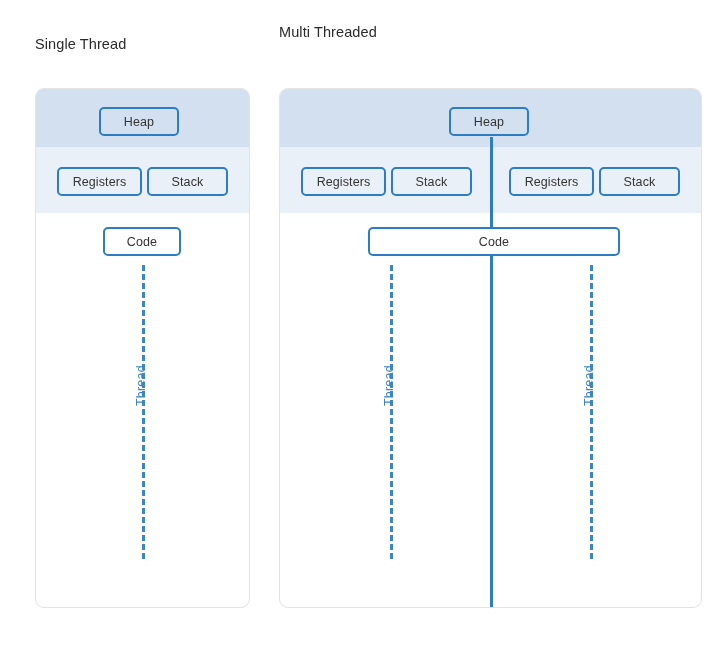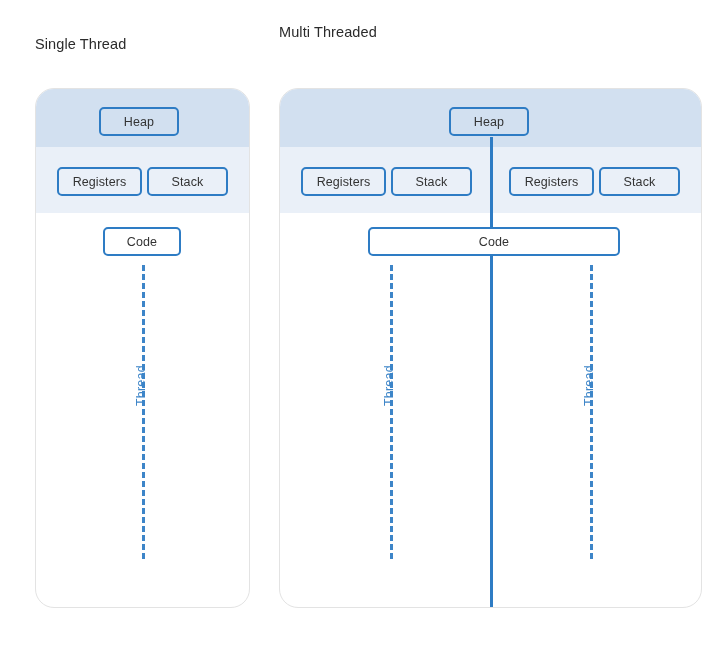--- a/index.html
+++ b/index.html
@@ -23,21 +23,21 @@
     font-size: 14.5px;
     color: #2b2b2b;
     text-align: left;
     white-space: nowrap;
     letter-spacing: 0.1px;
   }
   .panel {
     position: absolute;
     background: #ffffff;
     border: 1px solid #e3e3e3;
-    border-radius: 19px;
+    border-radius: 9px;
     overflow: hidden;
     box-sizing: border-box;
   }
   .band {
     position: absolute;
     left: 0;
     right: 0;
     box-sizing: border-box;
   }
   .band-heap {

